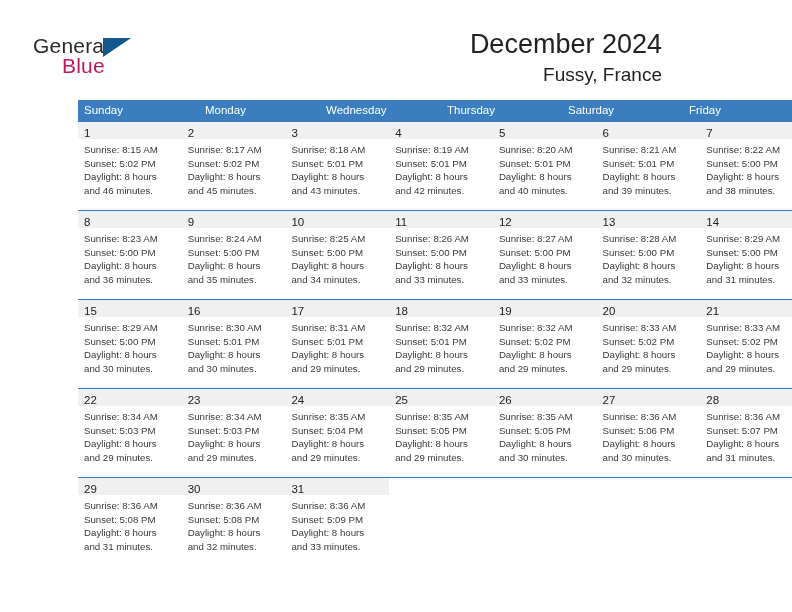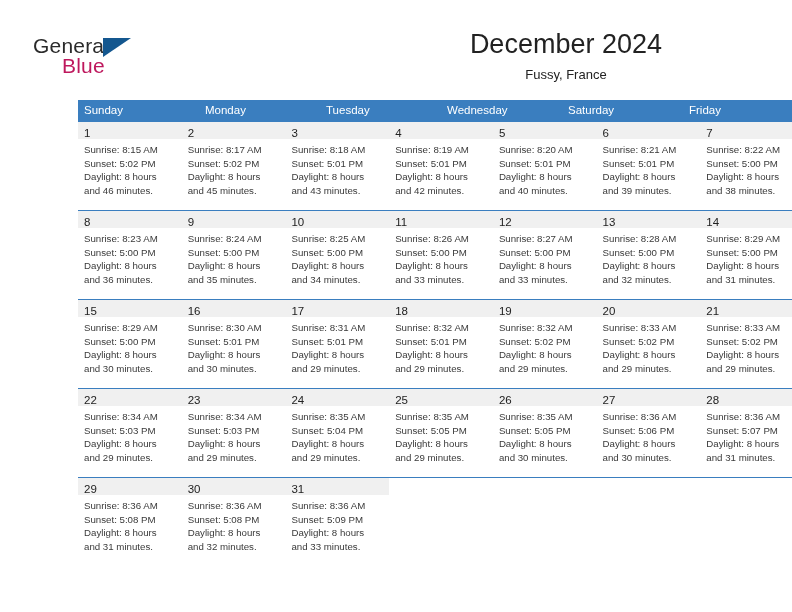--- a/index.html
+++ b/index.html
@@ -64,31 +64,31 @@
     height: 0;
     border-left: 28px solid #14578f;
     border-bottom: 19px solid transparent;
     border-top: 0 solid transparent;
   }
 
   .title-block {
     position: absolute;
     right: 35px;
     top: 28px;
-    text-align: center;
+    text-align: right;
   }
   .cal-title {
     font-size: 27px;
     font-weight: normal;
     color: #222222;
     line-height: 33px;
     white-space: nowrap;
   }
   .cal-subtitle {
-    font-size: 13px;
+    font-size: 19px;
     color: #222222;
     line-height: 22px;
     margin-top: 3px;
     white-space: nowrap;
   }
 
   
   .calendar {
     position: absolute;
     left: 33px;
@@ -172,22 +172,22 @@
       <div class="cal-subtitle">Fussy, France</div>
     </div>
 
   </div>
 
   <div class="calendar">
 
     <div class="dow-row">
       <div class="dow-cell">Sunday</div>
       <div class="dow-cell">Monday</div>
-      <div class="dow-cell">Tuesday</div>
       <div class="dow-cell">Wednesday</div>
+      <div class="dow-cell">Thursday</div>
       <div class="dow-cell">Saturday</div>
       <div class="dow-cell">Friday</div>
     </div>
 
     <div id="weeks-container">
         <div class="week">
           <div class="day-cell">
             <div class="daynum-band"><span class="daynum">1</span></div>
             <div class="day-info">
               <div class="info-line">Sunrise: 8:15 AM</div>

